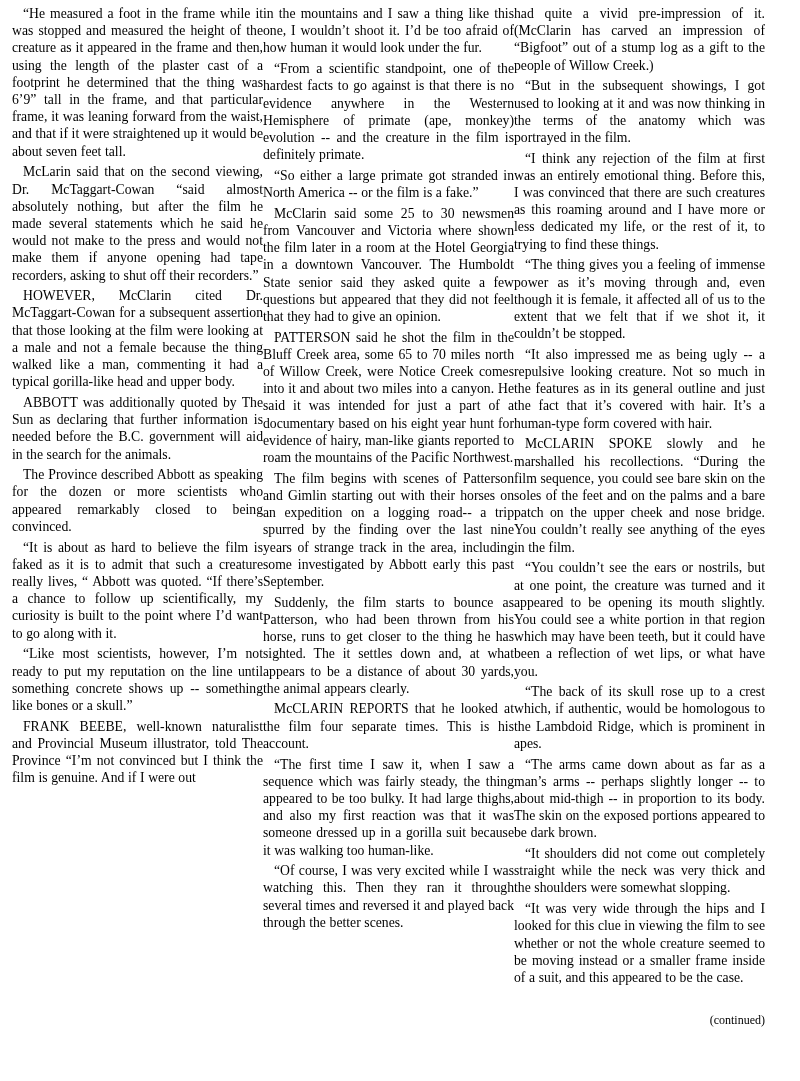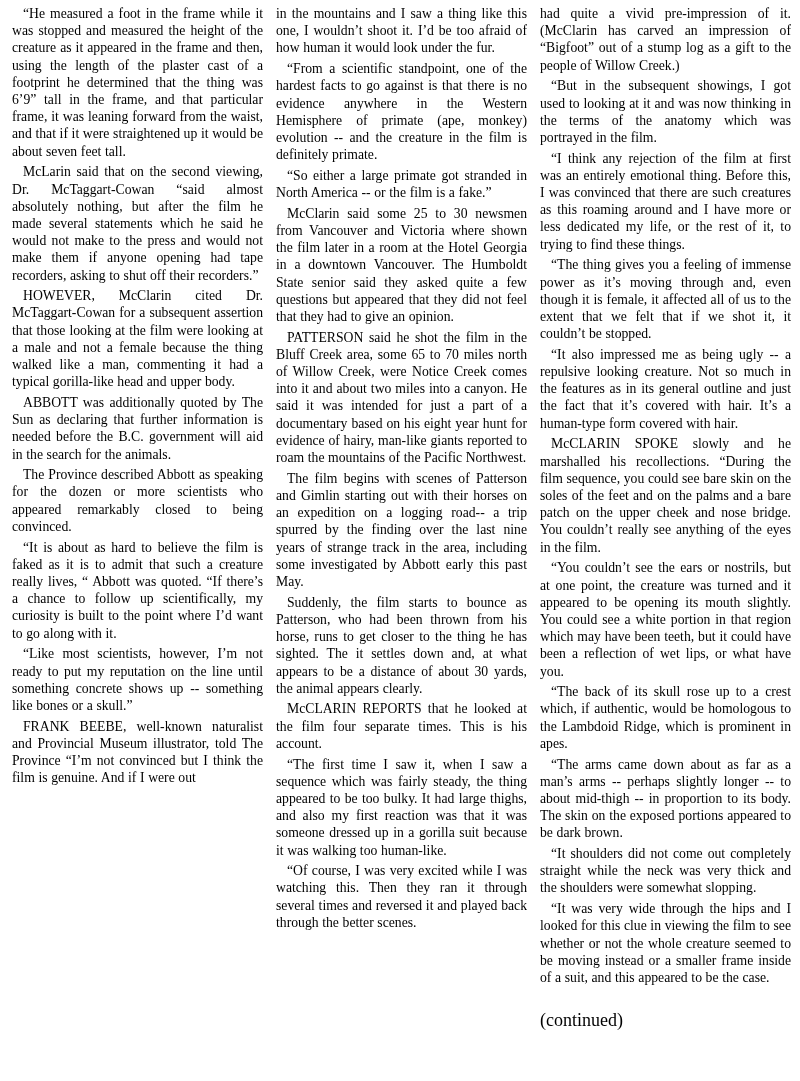--- a/index.html
+++ b/index.html
@@ -12,21 +12,20 @@
     height: 1081px;
     overflow: hidden;
     color: #000000;
   }
   .page {
     box-sizing: border-box;
     width: 800px;
     height: 1081px;
     padding: 5px 9px 0 12px;
     display: flex;
-    gap: 13px;
     overflow: hidden;
   }
   .column {
     flex: 0 0 251px;
     width: 251px;
     overflow: hidden;
   }
   .para {
     font-family: "Liberation Serif", "DejaVu Serif", serif;
     font-size: 13.7px;
@@ -39,23 +38,23 @@
   }
   .column .para:first-child {
     margin-top: 0;
   }
   .para.cont {
     text-indent: 0;
     margin-top: 0;
   }
   .continued {
     font-family: "Liberation Serif", "DejaVu Serif", serif;
-    font-size: 18px;
+    font-size: 12px;
     line-height: 17.2px;
-    text-align: left;
+    text-align: right;
     text-indent: 0;
     margin-top: 26px;
     color: #000000;
   }
 </style>
 </head>
 <body>
 
 <div class="page">
   <div class="column">
@@ -67,21 +66,21 @@
       <p class="para">“It is about as hard to believe the film is faked as it is to admit that such a creature really lives, “ Abbott was quoted. “If there’s a chance to follow up scientifically, my curiosity is built to the point where I’d want to go along with it.</p>
       <p class="para">“Like most scientists, however, I’m not ready to put my reputation on the line until something concrete shows up -- something like bones or a skull.”</p>
       <p class="para">FRANK BEEBE, well-known naturalist and Provincial Museum illustrator, told The Province “I’m not convinced but I think the film is genuine. And if I were out</p>
     </div>
   <div class="column">
       <p class="para cont">in the mountains and I saw a thing like this one, I wouldn’t shoot it. I’d be too afraid of how human it would look under the fur.</p>
       <p class="para">“From a scientific standpoint, one of the hardest facts to go against is that there is no evidence anywhere in the Western Hemisphere of primate (ape, monkey) evolution -- and the creature in the film is definitely primate.</p>
       <p class="para">“So either a large primate got stranded in North America -- or the film is a fake.”</p>
       <p class="para">McClarin said some 25 to 30 newsmen from Vancouver and Victoria where shown the film later in a room at the Hotel Georgia in a downtown Vancouver. The Humboldt State senior said they asked quite a few questions but appeared that they did not feel that they had to give an opinion.</p>
       <p class="para">PATTERSON said he shot the film in the Bluff Creek area, some 65 to 70 miles north of Willow Creek, were Notice Creek comes into it and about two miles into a canyon. He said it was intended for just a part of a documentary based on his eight year hunt for evidence of hairy, man-like giants reported to roam the mountains of the Pacific Northwest.</p>
-      <p class="para">The film begins with scenes of Patterson and Gimlin starting out with their horses on an expedition on a logging road-- a trip spurred by the finding over the last nine years of strange track in the area, including some investigated by Abbott early this past May.</p>
+      <p class="para">The film begins with scenes of Patterson and Gimlin starting out with their horses on an expedition on a logging road-- a trip spurred by the finding over the last nine years of strange track in the area, including some investigated by Abbott early this past September.</p>
       <p class="para">Suddenly, the film starts to bounce as Patterson, who had been thrown from his horse, runs to get closer to the thing he has sighted. The it settles down and, at what appears to be a distance of about 30 yards, the animal appears clearly.</p>
       <p class="para">McCLARIN REPORTS that he looked at the film four separate times. This is his account.</p>
       <p class="para">“The first time I saw it, when I saw a sequence which was fairly steady, the thing appeared to be too bulky. It had large thighs, and also my first reaction was that it was someone dressed up in a gorilla suit because it was walking too human-like.</p>
       <p class="para">“Of course, I was very excited while I was watching this. Then they ran it through several times and reversed it and played back through the better scenes.</p>
     </div>
   <div class="column">
 
   <p class="para cont">had quite a vivid pre-impression of it. (McClarin has carved an impression of “Bigfoot” out of a stump log as a gift to the people of Willow Creek.)</p>
       <p class="para">“But in the subsequent showings, I got used to looking at it and was now thinking in the terms of the anatomy which was portrayed in the film.</p>
       <p class="para">“I think any rejection of the film at first was an entirely emotional thing. Before this, I was convinced that there are such creatures as this roaming around and I have more or less dedicated my life, or the rest of it, to trying to find these things.</p>

